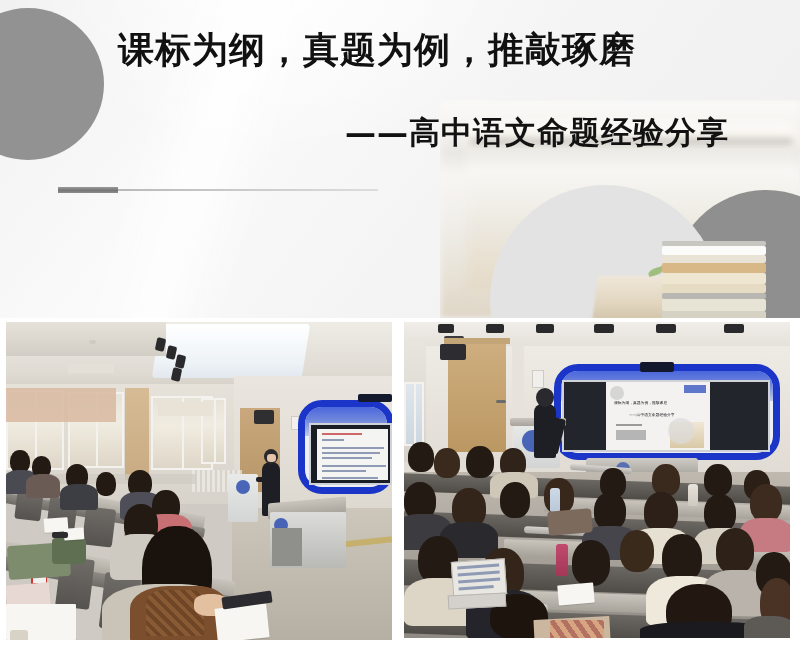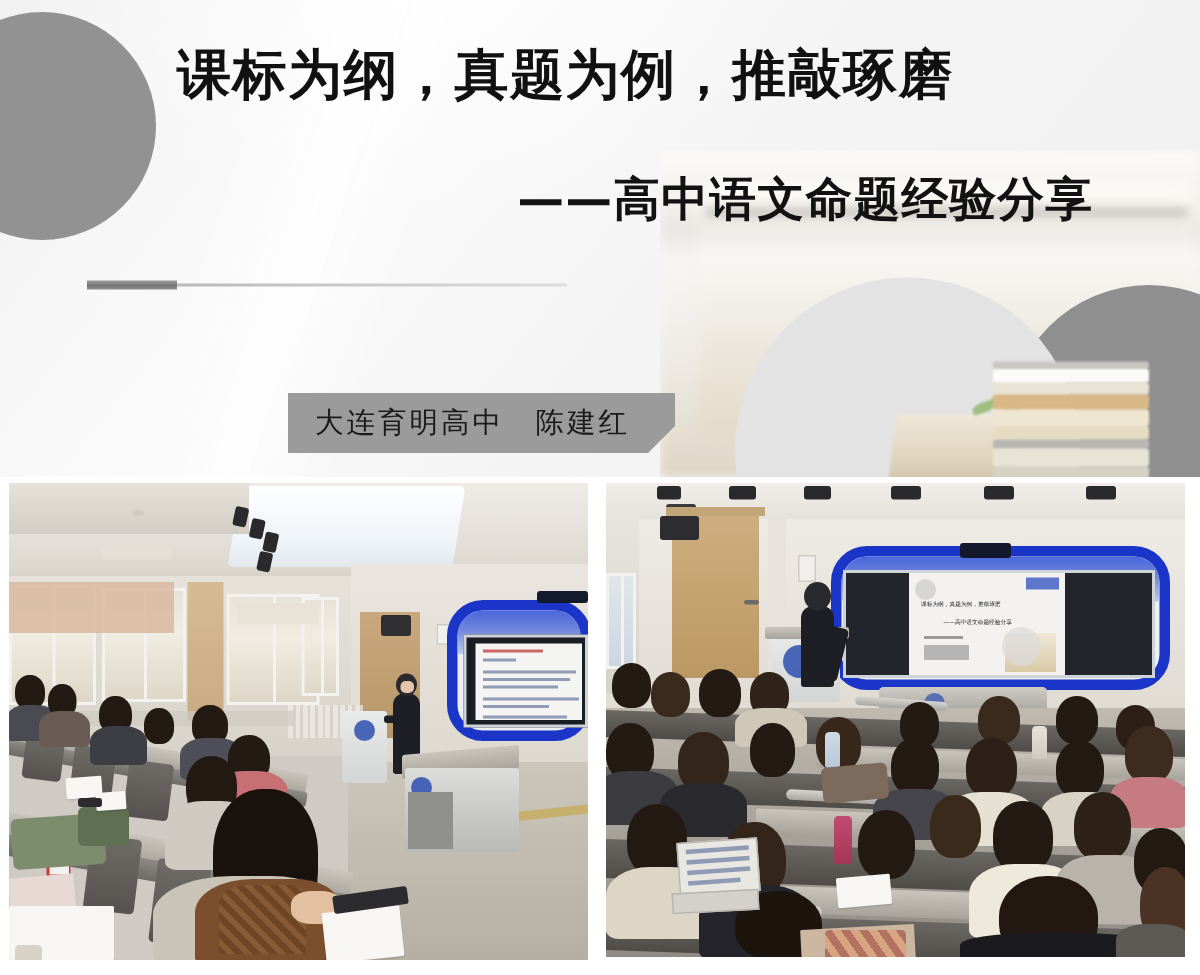--- a/index.html
+++ b/index.html
@@ -491,23 +491,20 @@
     <div class="deco-circle-tl"></div>
 
     <div class="title-main">课标为纲，真题为例，推敲琢磨</div>
     <div class="title-sub">——高中语文命题经验分享</div>
 
     <div class="rule-wrap">
       <div class="rule-thick"></div>
       <div class="rule-thin"></div>
     </div>
 
-    <div class="presenter-banner">
-      <span class="presenter-text">大连育明高中　陈建红</span>
-    </div>
   </div>
 
   <div class="photo-strip">
 
     <div class="photo photo-left">
       <div class="ph-inner">
 
         <div class="ceiling" style="height:76px;"></div>
         <div class="skylight" style="left:150px; top:2px; width:150px; height:54px; transform:skewX(-9deg);"></div>
         <div class="ceiling" style="left:0; top:0; width:160px; height:34px; background:linear-gradient(180deg,#e6e2da 0%,#d2cec6 100%);"></div>

